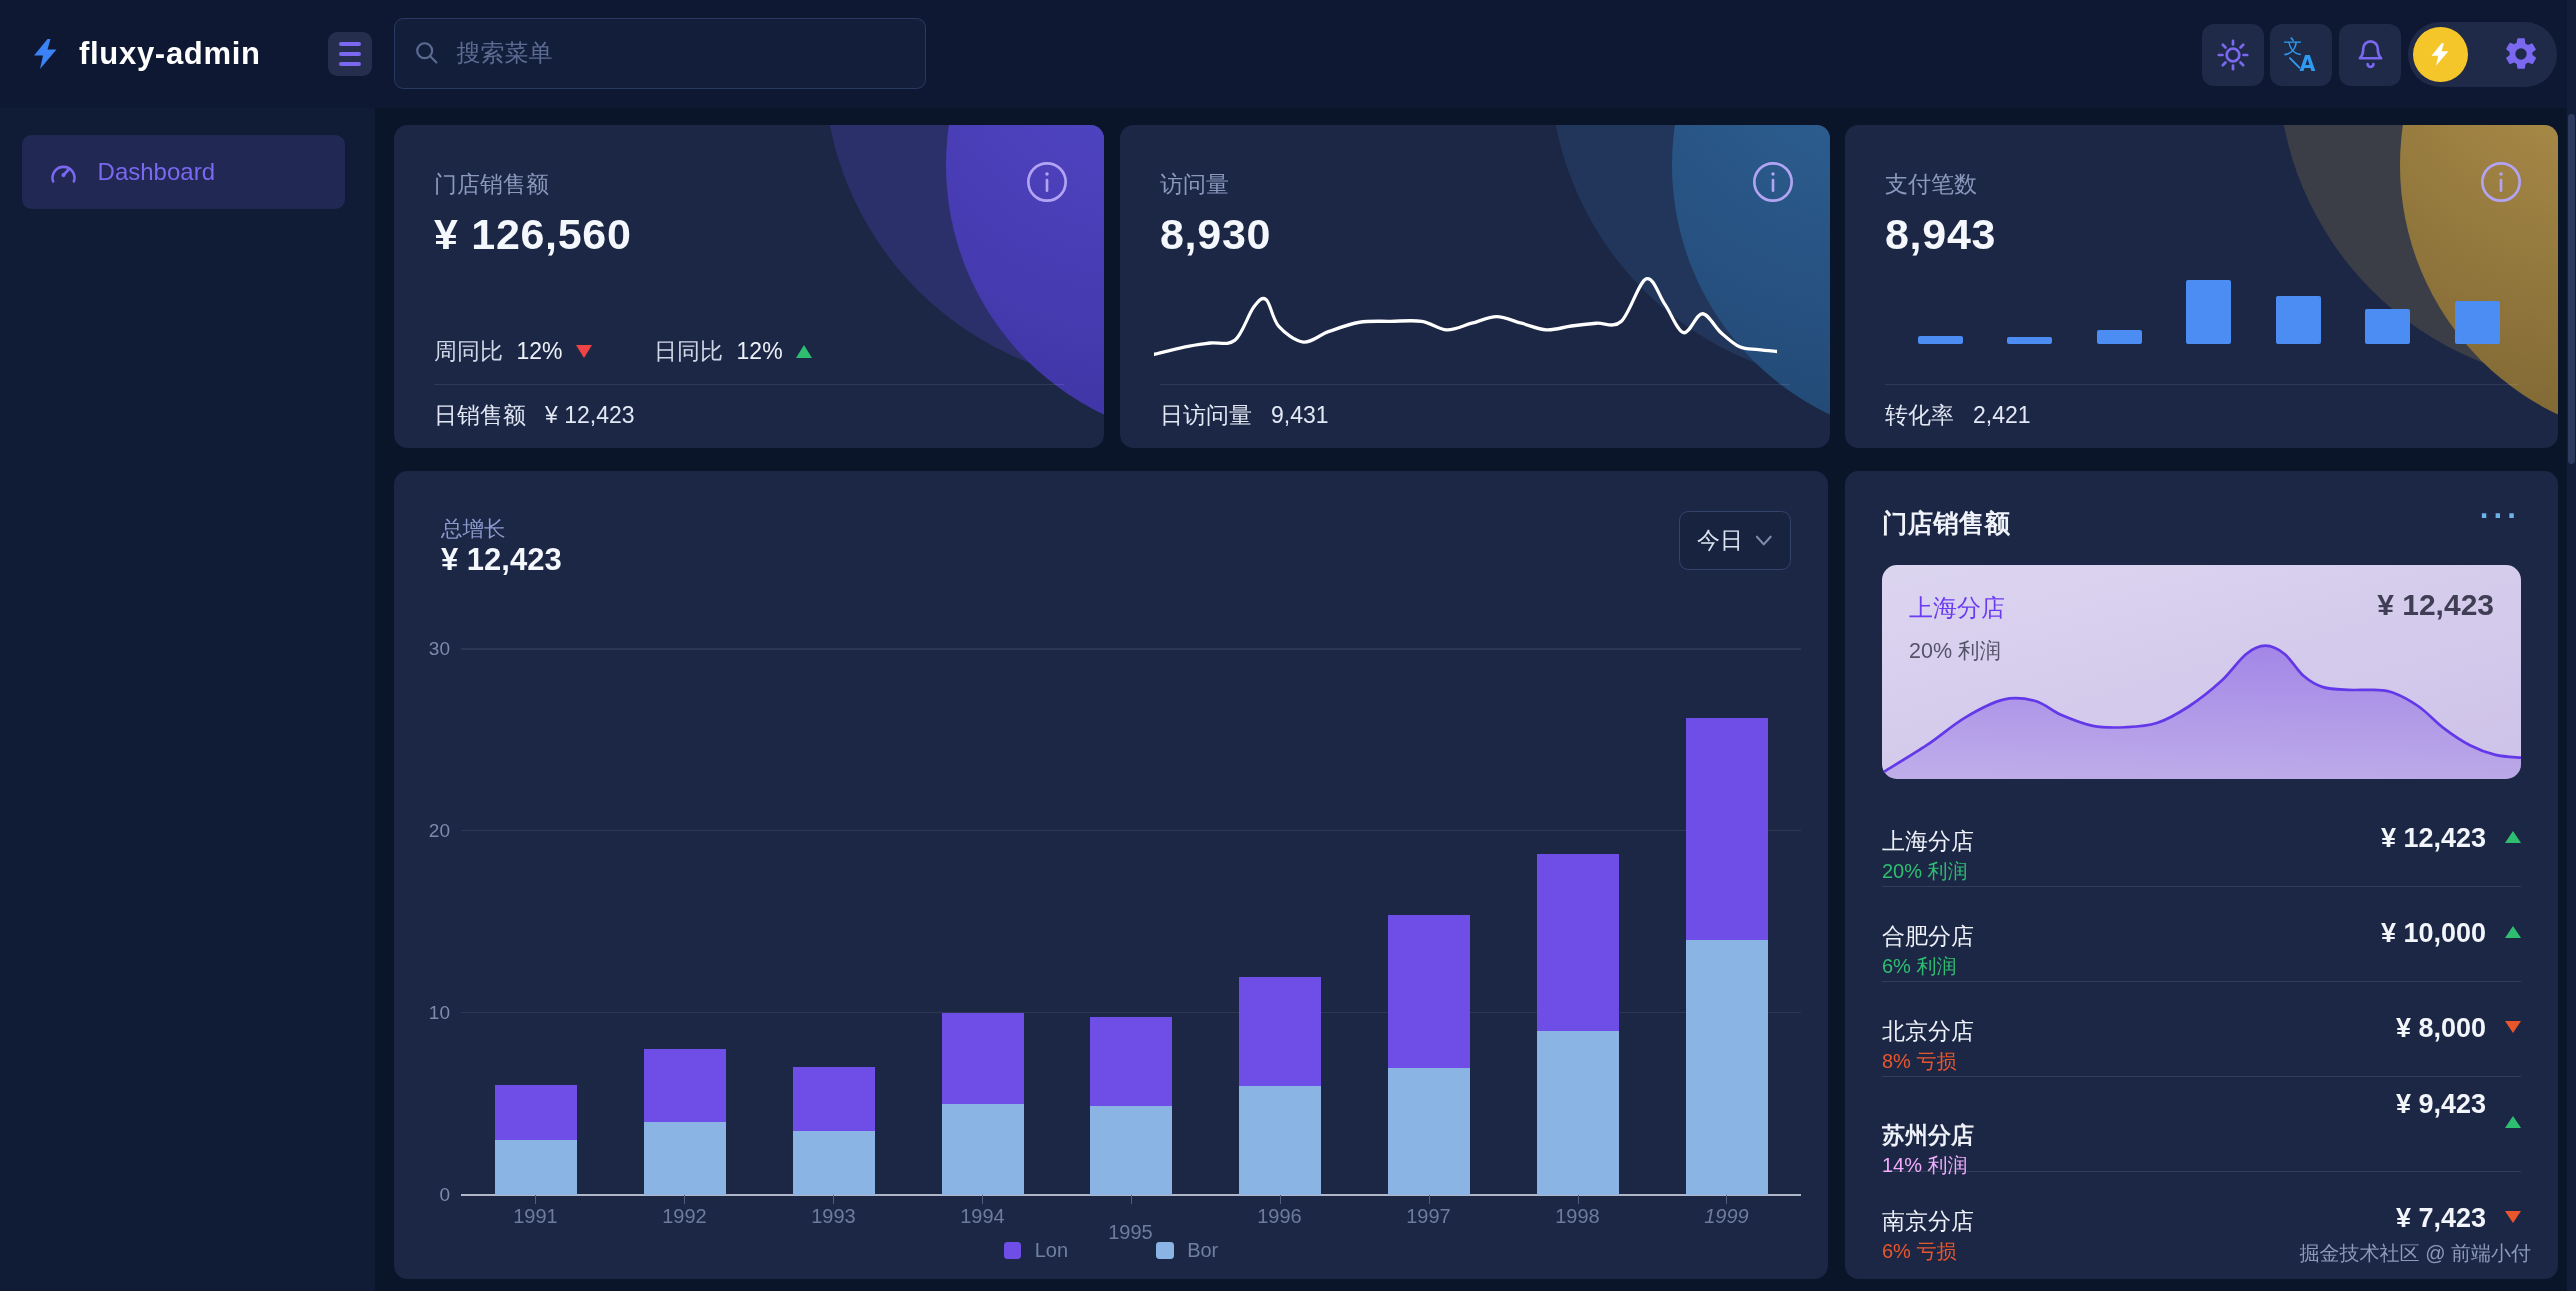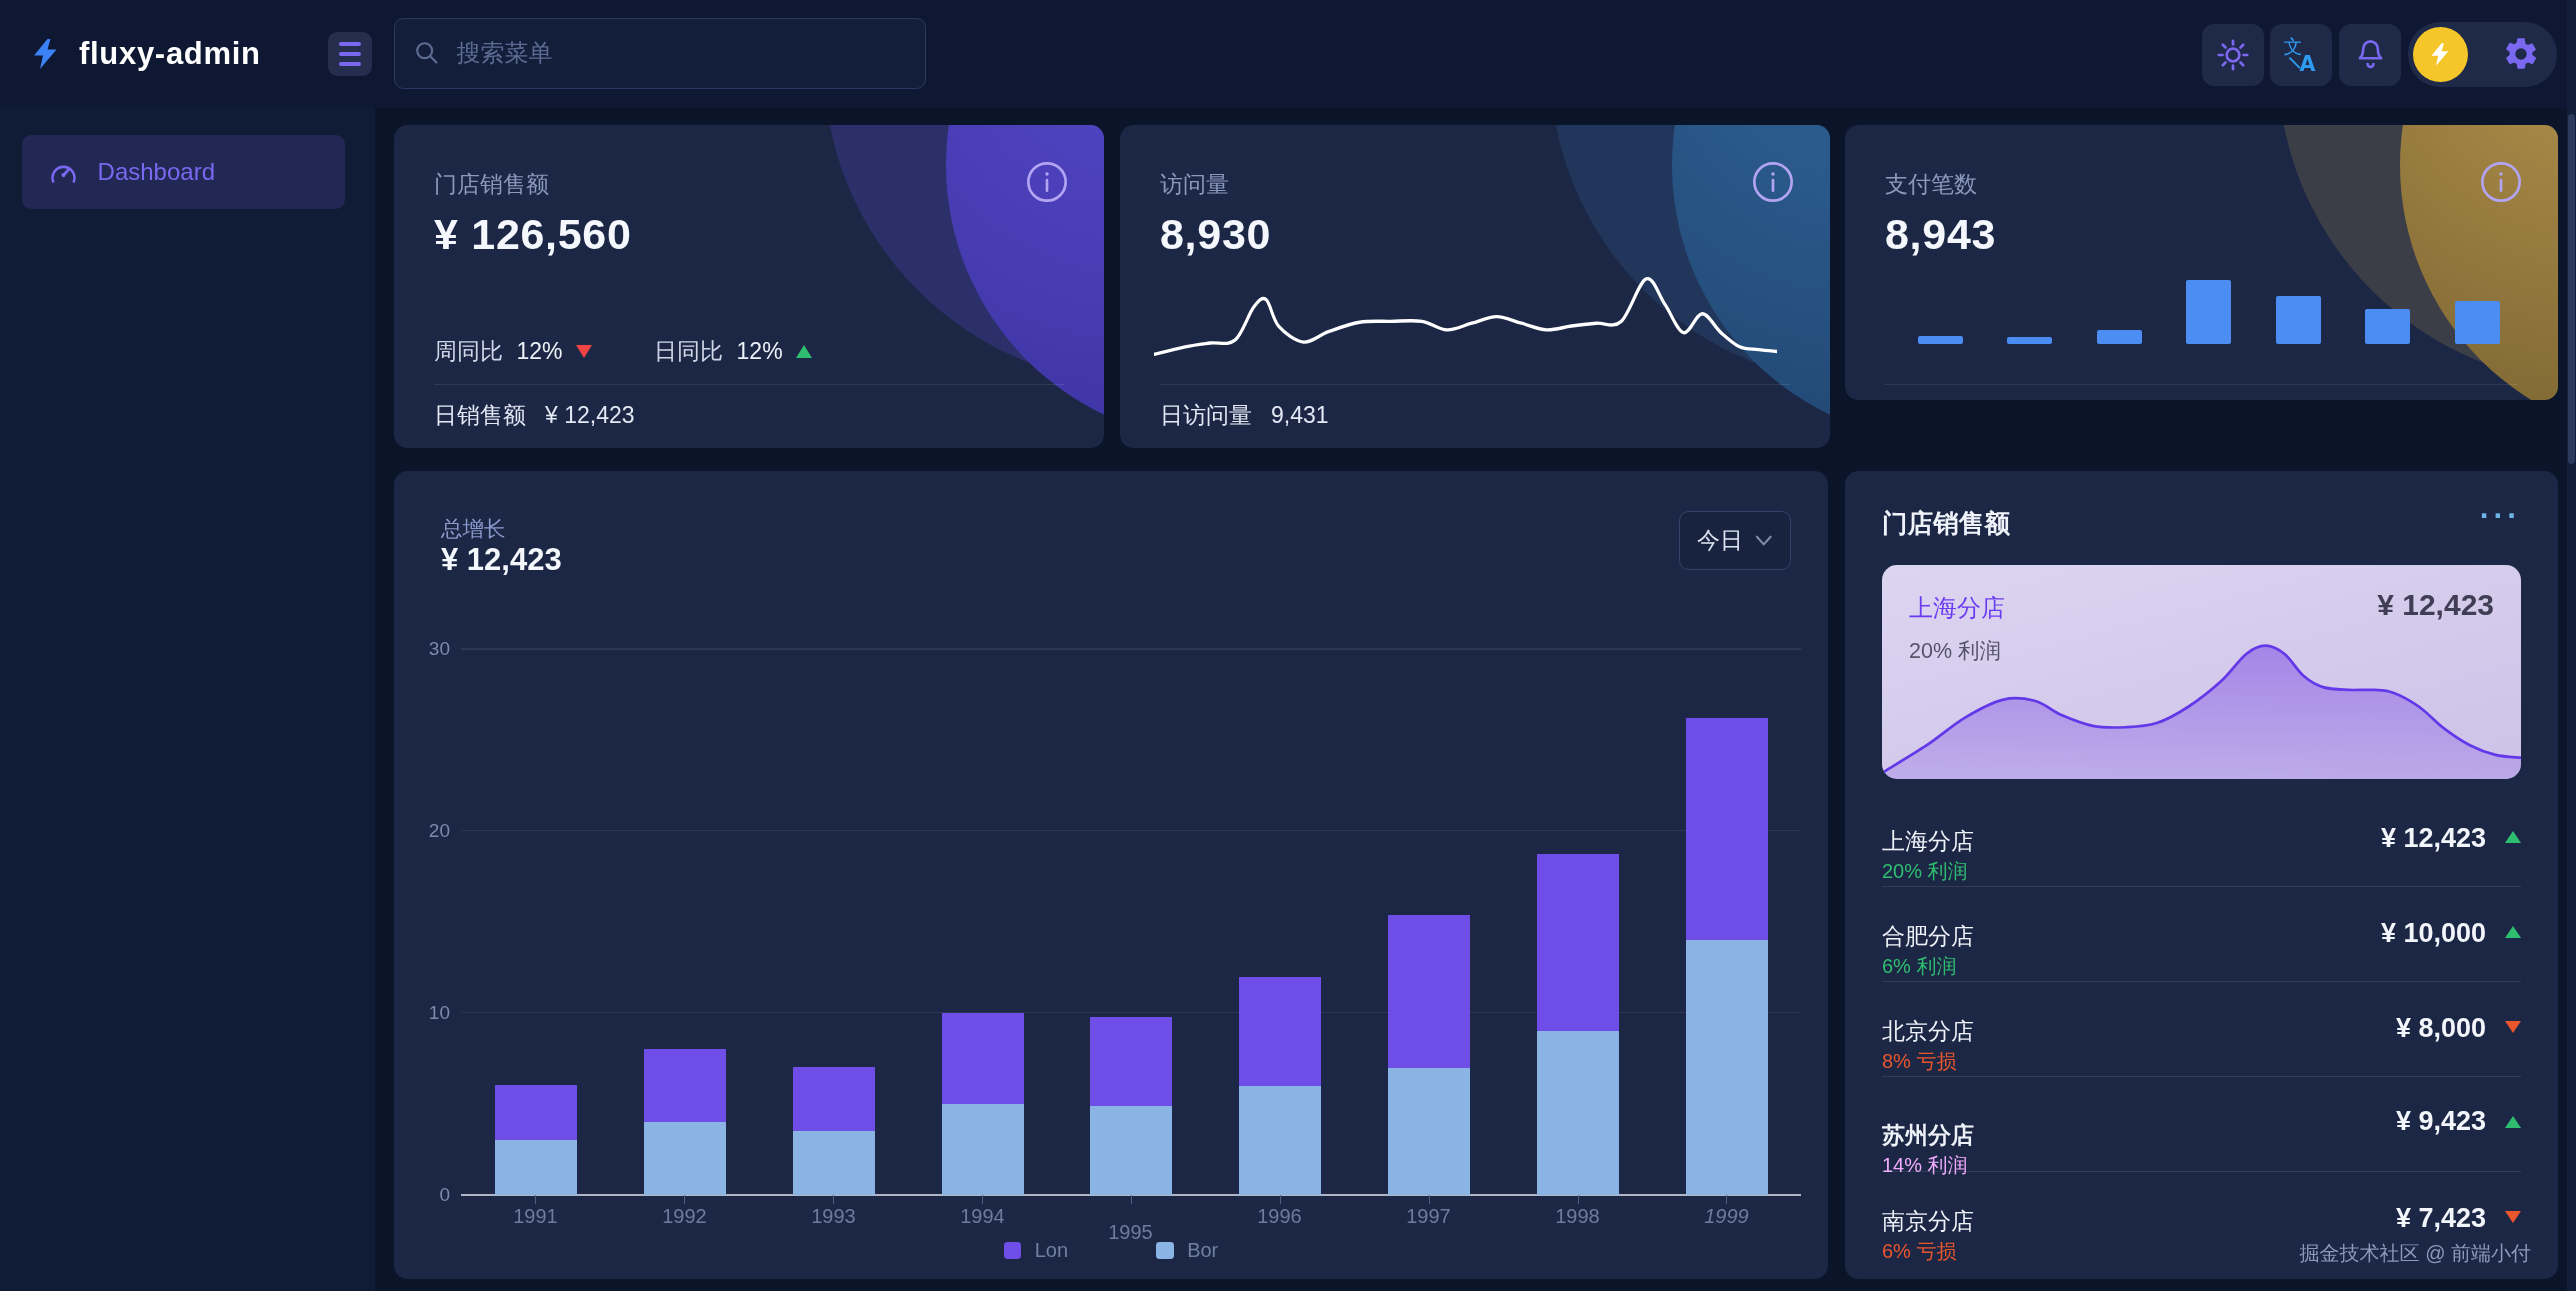--- a/index.html
+++ b/index.html
@@ -205,21 +205,21 @@
       <span>日访问量</span>
       <span>9,431</span>
     </div>
     <svg class="infobtn" viewBox="0 0 66 66">
       <circle cx="33" cy="33" r="28" fill="none" stroke="#b2a4f2" stroke-width="4"></circle>
       <line x1="33" y1="30" x2="33" y2="46" stroke="#b2a4f2" stroke-width="4" stroke-linecap="round"></line>
       <circle cx="33" cy="21" r="2.6" fill="#b2a4f2"></circle>
     </svg>
   </div>
 
-  <div class="card" style="left:1845px;top:125px;width:713px;height:275px;">
+  <div class="card" style="left:1845px;top:125px;width:713px;height:323px;">
     <div class="deco" style="width:640px;height:640px;left:433px;top:-381px;background:rgba(178,146,76,0.22);"></div>
     <div class="deco" style="width:552px;height:552px;left:555px;top:-236px;background:radial-gradient(circle at 35% 25%, #b2924c, #6f5a2c);"></div>
     <div class="stat-label">支付笔数</div>
     <div class="stat-value">8,943</div>
     <div id="minibars" class="abs" style="left:0;top:0;width:713px;height:323px;">
         <div class="minibar" style="left: 73px; width: 45px; bottom: 104px; height: 8px; background: rgb(75, 141, 242);"></div>
         <div class="minibar" style="left: 162px; width: 45px; bottom: 104px; height: 6.7px; background: rgb(75, 141, 242);"></div>
         <div class="minibar" style="left: 252px; width: 45px; bottom: 104px; height: 14px; background: rgb(75, 141, 242);"></div>
         <div class="minibar" style="left: 341px; width: 45px; bottom: 104px; height: 64px; background: rgb(75, 141, 242);"></div>
         <div class="minibar" style="left: 431px; width: 45px; bottom: 104px; height: 48px; background: rgb(75, 141, 242);"></div>
@@ -360,21 +360,21 @@
         </div>
         <div>
           <div class="store-row-name" style="top: 545px;">北京分店</div>
           <div class="store-row-value" style="top: 542px;">¥ 8,000</div>
           <div class="store-tri" style="top: 550px; width: 0px; height: 0px; border-left: 8px solid transparent; border-right: 8px solid transparent; border-top: 12.8px solid rgb(234, 86, 44);"></div>
           <div class="store-row-note" style="top: 577px; color: rgb(234, 86, 44);">8% 亏损</div>
           <div class="row-div" style="top: 605px;"></div>
         </div>
         <div>
           <div class="store-row-name" style="top: 649px; font-weight: bold;">苏州分店</div>
-          <div class="store-row-value" style="top: 635px;">¥ 9,423</div>
+          <div class="store-row-value" style="top: 618px;">¥ 9,423</div>
           <div class="store-tri" style="top: 645px; width: 0px; height: 0px; border-left: 8px solid transparent; border-right: 8px solid transparent; border-bottom: 12.8px solid rgb(47, 190, 112);"></div>
           <div class="store-row-note" style="top: 681px; color: #f0abfc;">14% 利润</div>
           <div class="row-div" style="top: 700px;"></div>
         </div>
         <div>
           <div class="store-row-name" style="top: 735px;">南京分店</div>
           <div class="store-row-value" style="top: 732px;">¥ 7,423</div>
           <div class="store-tri" style="top: 740px; width: 0px; height: 0px; border-left: 8px solid transparent; border-right: 8px solid transparent; border-top: 12.8px solid rgb(234, 86, 44);"></div>
           <div class="store-row-note" style="top: 767px; color: rgb(234, 86, 44);">6% 亏损</div>
         </div>

